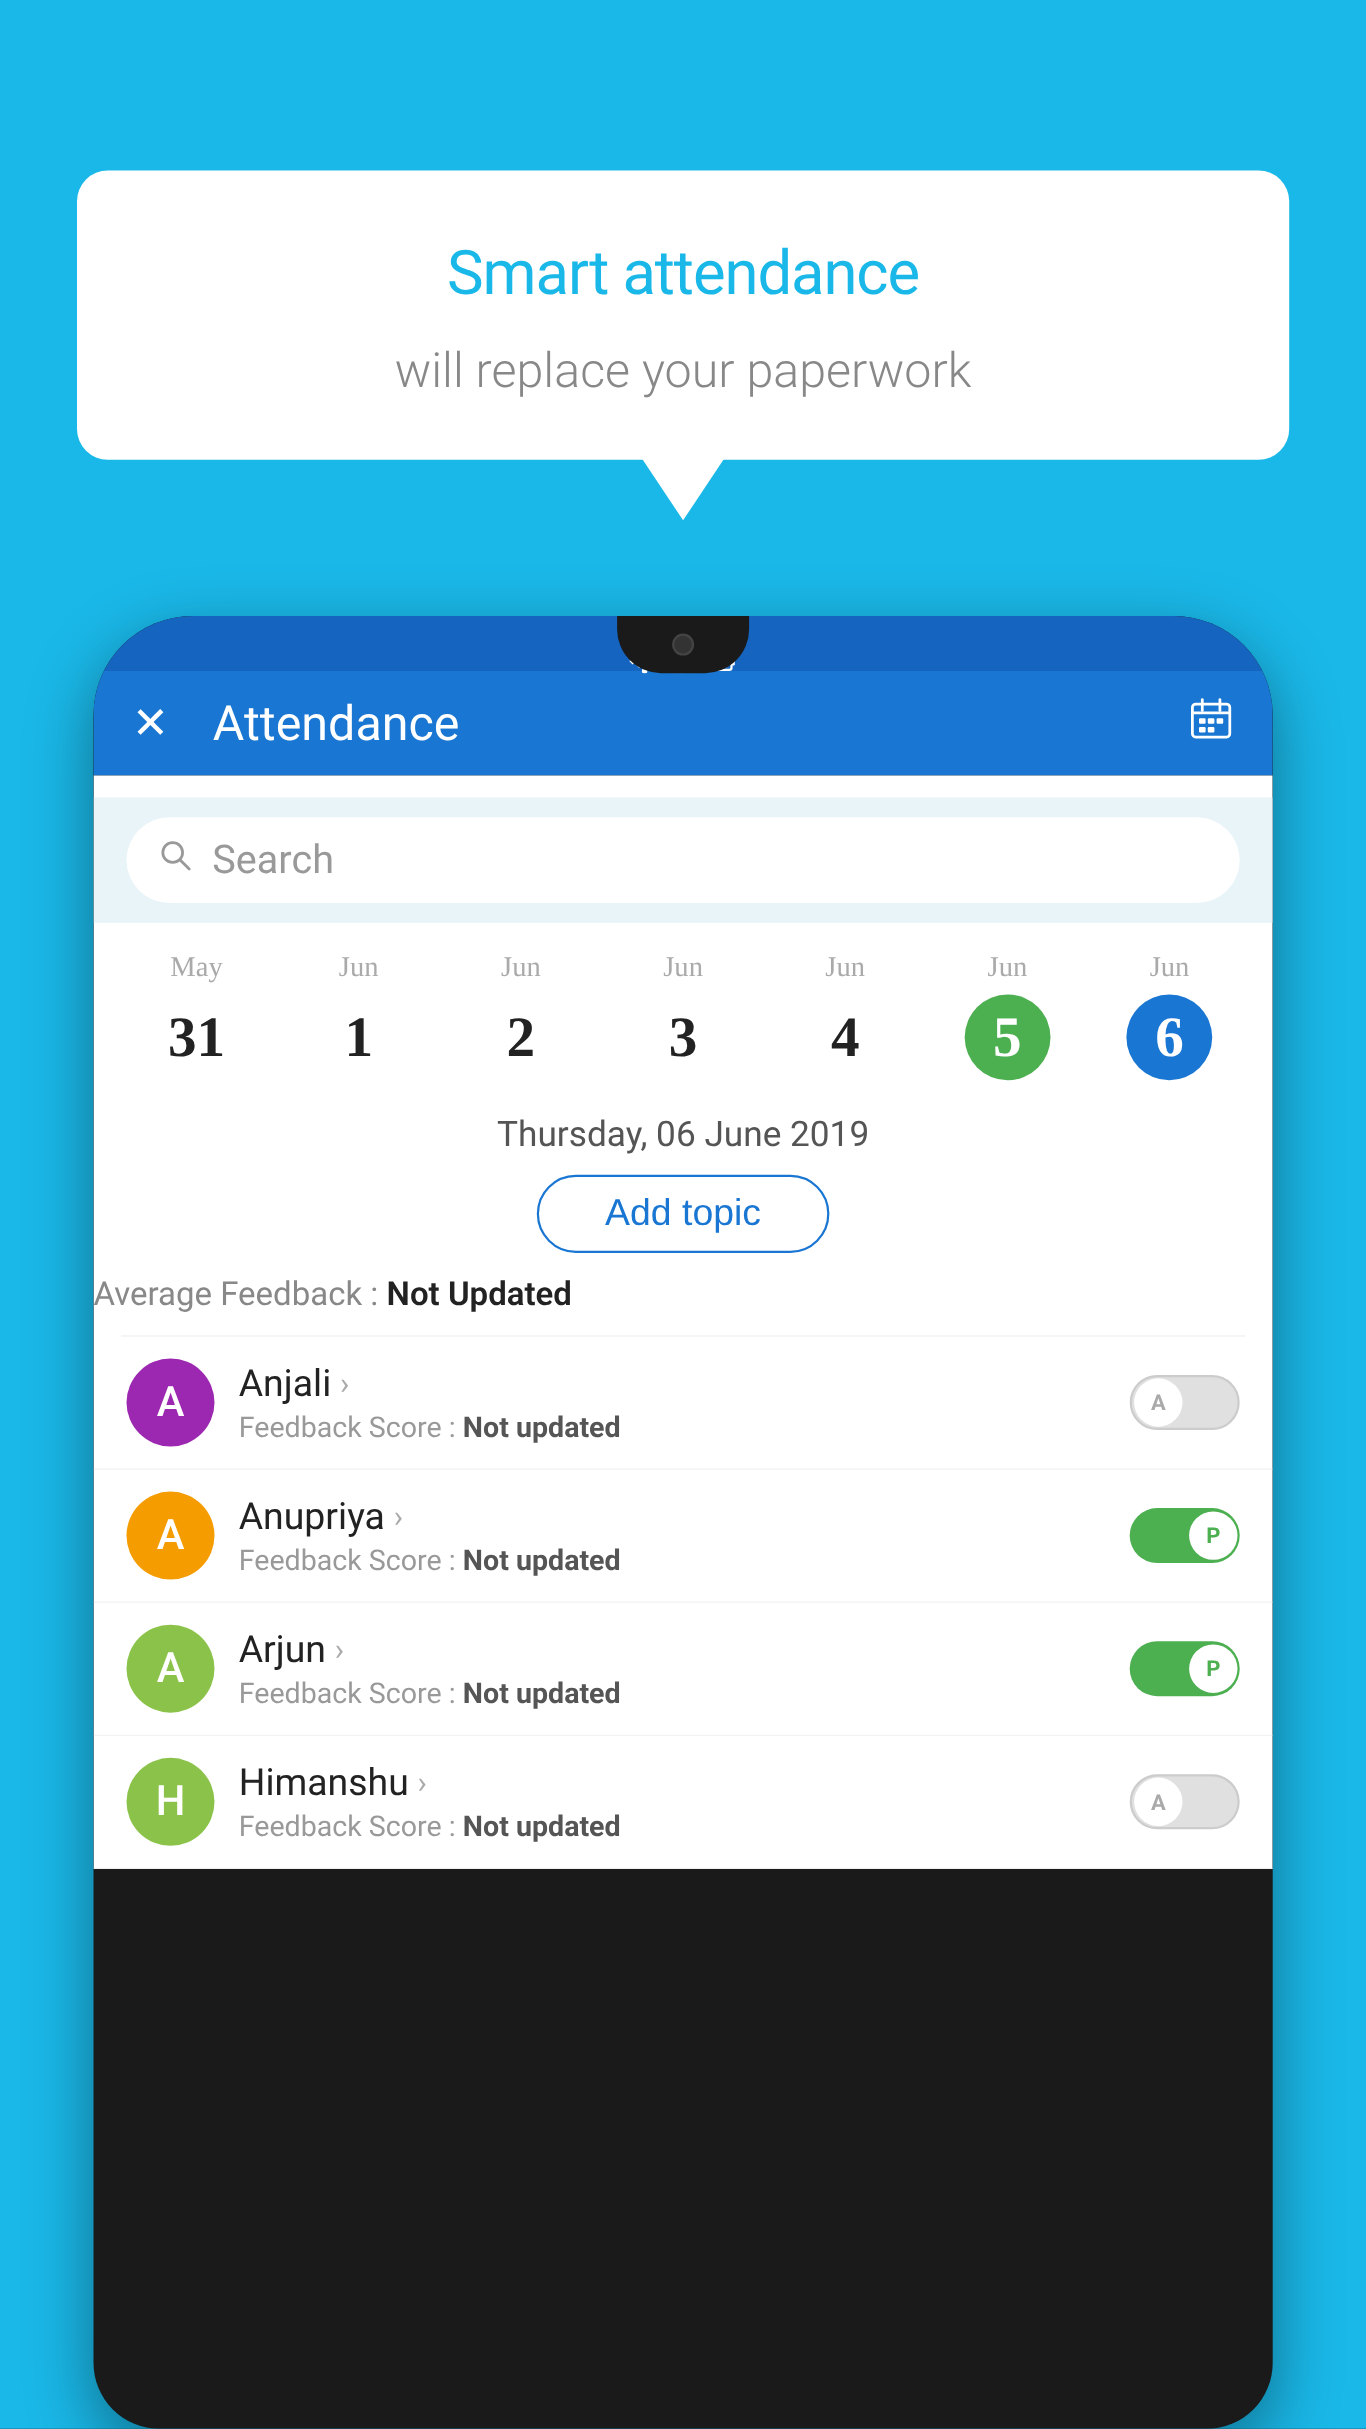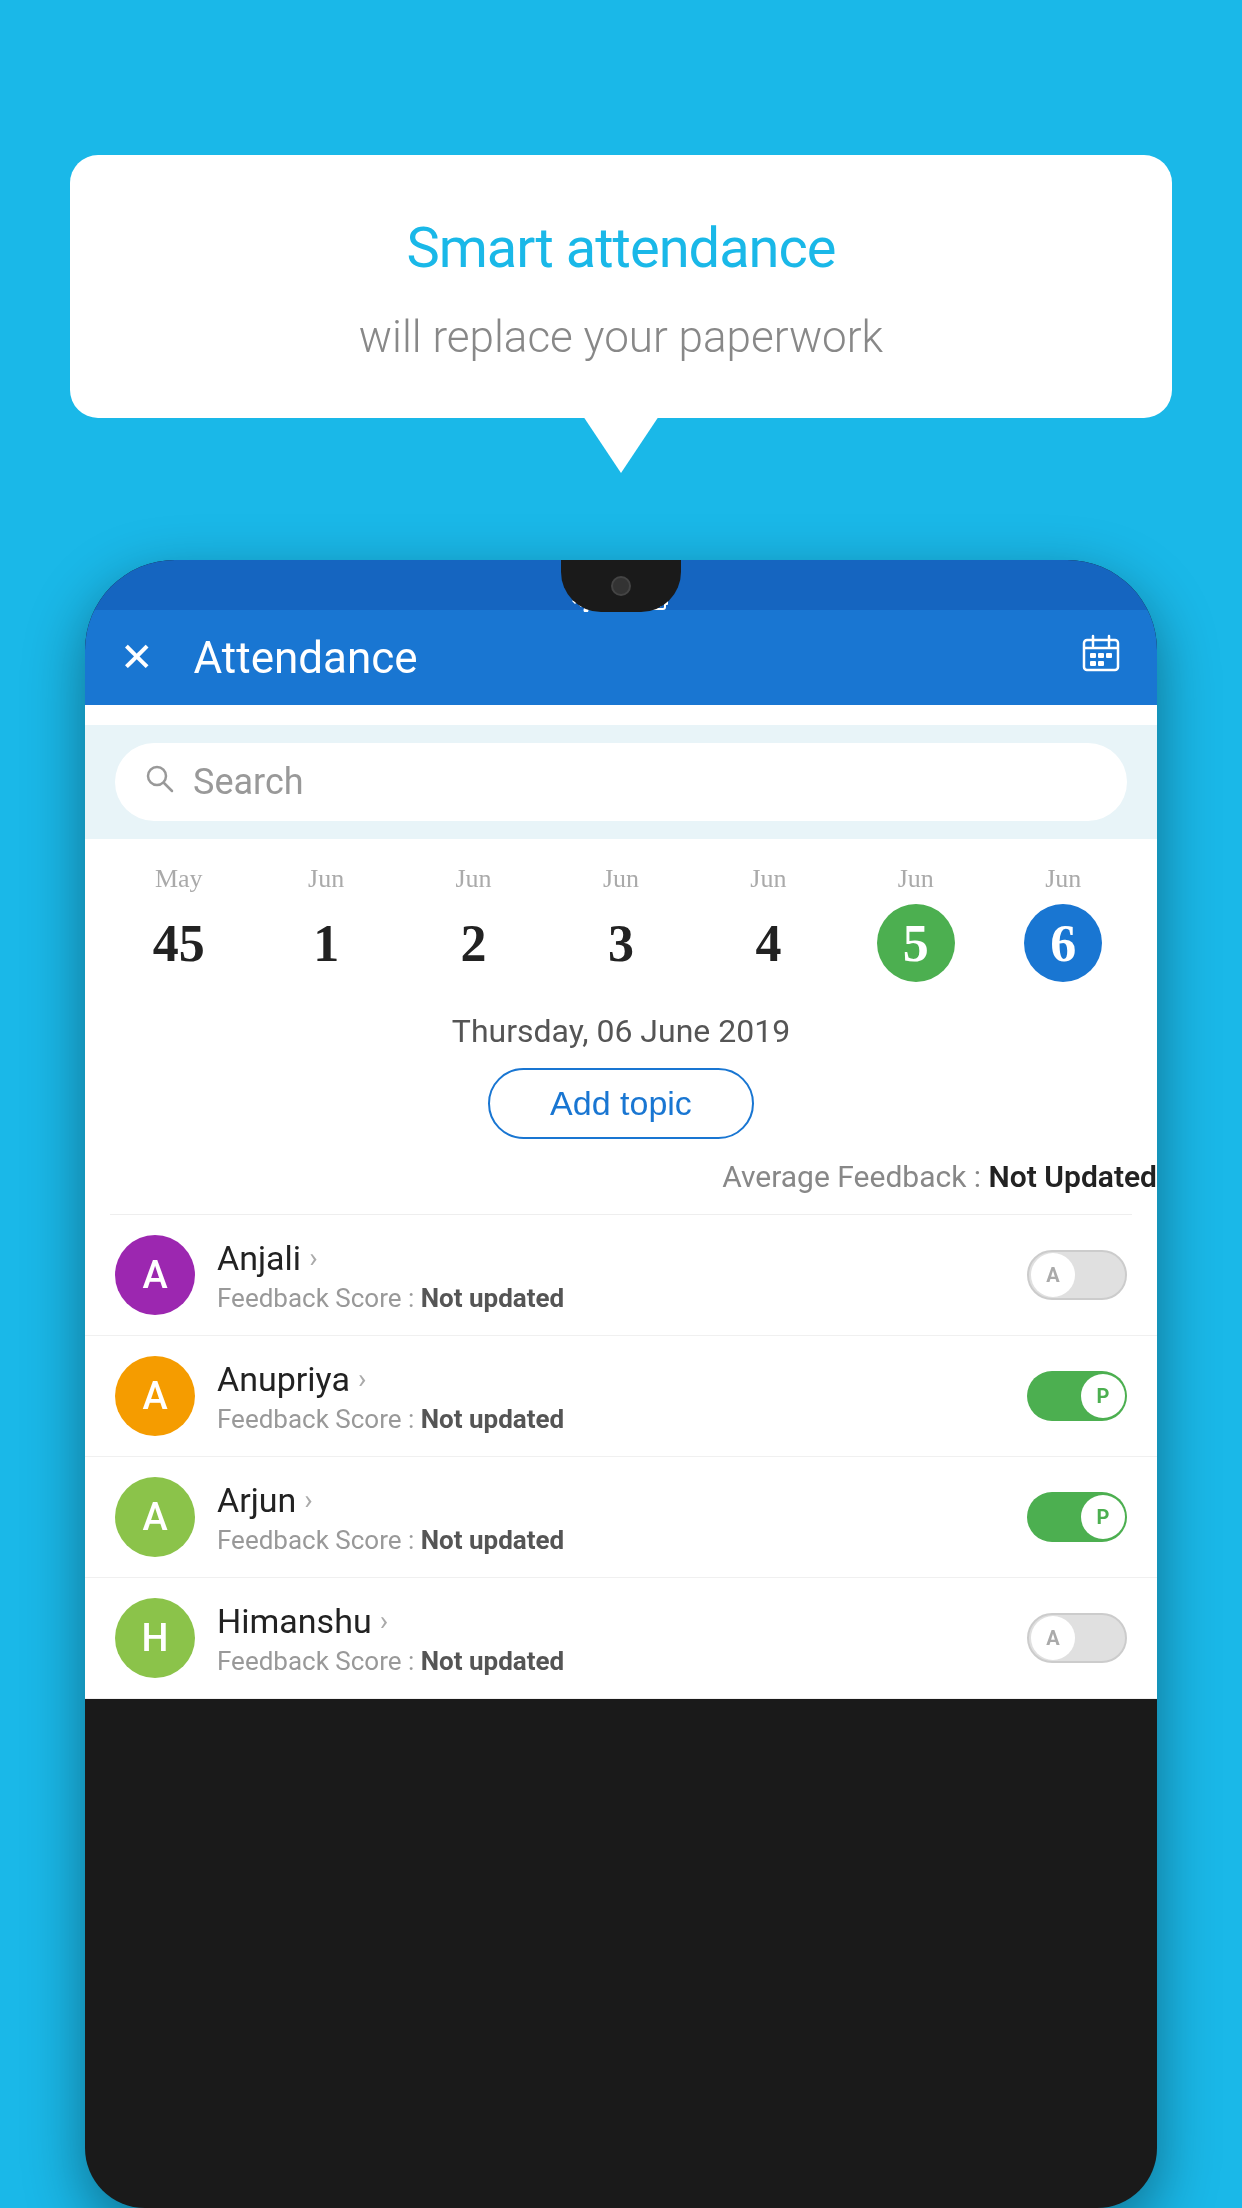--- a/index.html
+++ b/index.html
@@ -251,21 +251,21 @@
       padding: 14px 60px;
       background: white;
       color: #1976d2;
       font-size: 34px;
       cursor: pointer;
       width: fit-content;
     }
 
     
     .feedback-summary {
-      text-align: right;
+      text-align: left;
       font-size: 30px;
       color: #888;
       margin-bottom: 20px;
     }
 
     .feedback-summary strong {
       color: #222;
       font-weight: 600;
     }
 
@@ -448,21 +448,21 @@
               <line x1="19" y1="19" x2="27" y2="27" stroke="#999" stroke-width="2.5" stroke-linecap="round"></line>
             </svg>
         </span>
         <span class="search-placeholder">Search</span>
       </div>
     </div>
 
     <div class="calendar-strip">
     <div class="cal-day">
           <div class="cal-month">May</div>
-          <div class="cal-date">45</div>
+          <div class="cal-date">31</div>
         </div>
         <div class="cal-day">
           <div class="cal-month">Jun</div>
           <div class="cal-date">1</div>
         </div>
         <div class="cal-day">
           <div class="cal-month">Jun</div>
           <div class="cal-date">2</div>
         </div>
         <div class="cal-day">

